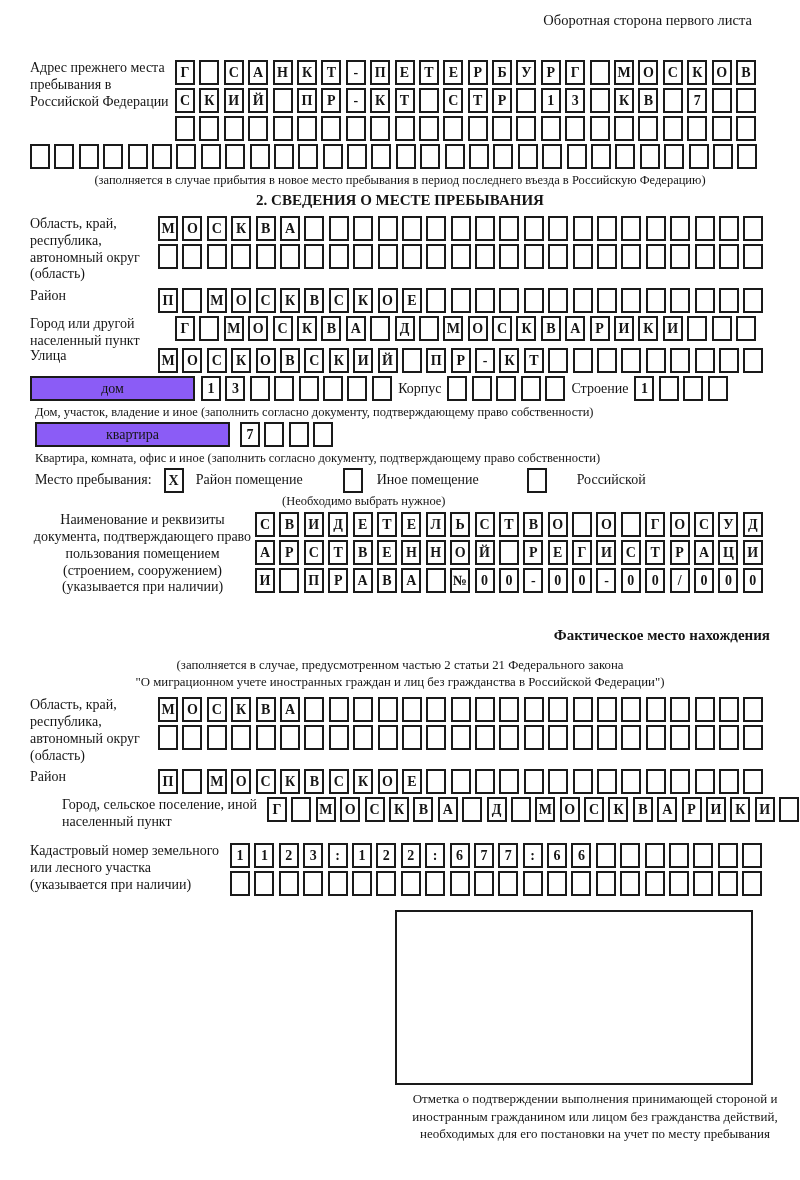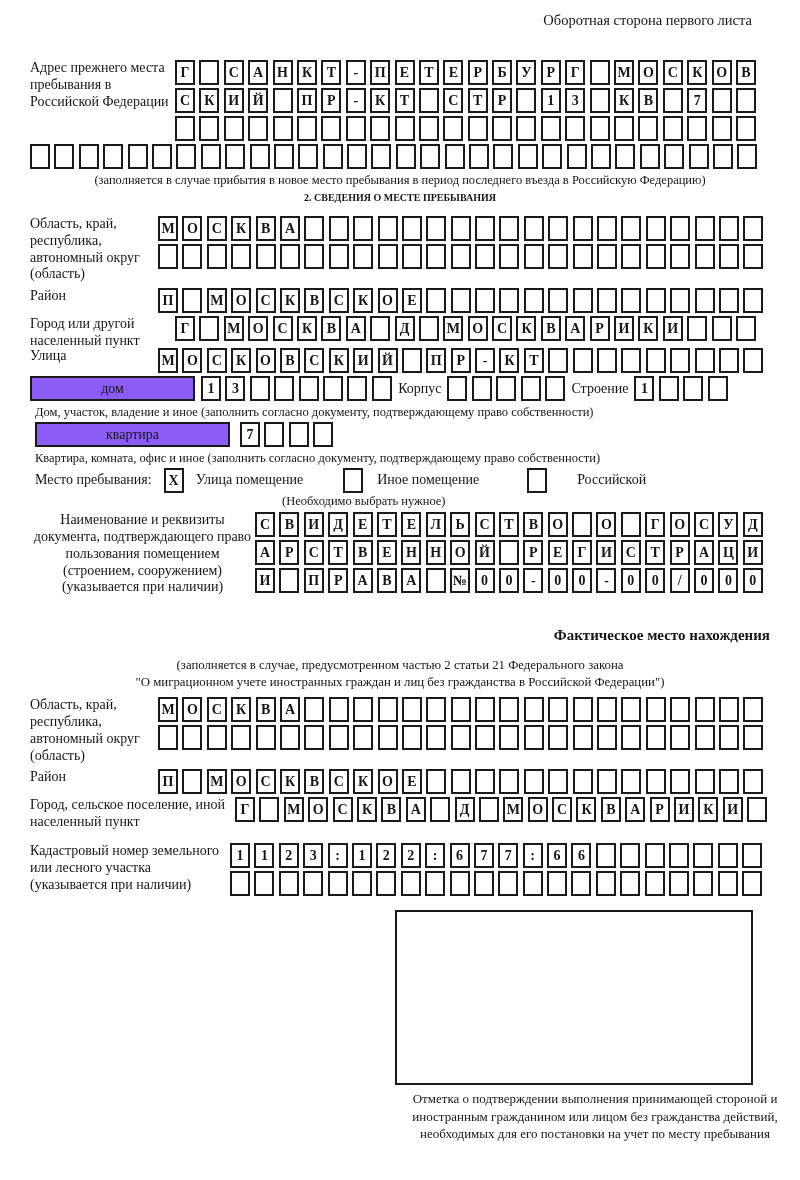--- a/index.html
+++ b/index.html
@@ -4,32 +4,32 @@
 <style>
   html,body{margin:0;padding:0;background:#fff;}
   .page{
     width:800px;height:1180px;box-sizing:border-box;
     padding:12px 30px 0 30px;position:relative;background:#fff;
     font-family:"Liberation Serif","DejaVu Serif",serif;color:#151515;
   }
   .note-right{text-align:right;font-size:14.5px;height:18px;margin-bottom:30px;padding-right:18px;}
   .frow{display:flex;align-items:flex-start;}
   .label{font-size:14px;line-height:16.8px;flex-shrink:0;}
-  .w145{width:145px;} .w128{width:128px;} .w205{width:205px;} .w200{width:200px;} .w225{width:225px;}
+  .w145{width:145px;} .w128{width:128px;} .w205{width:205px;margin-left:32px;} .w200{width:200px;} .w225{width:225px;}
   .rows{flex-grow:0;}
   .crow{height:25px;margin-bottom:3px;white-space:nowrap;}
   .cell{
     display:inline-flex;box-sizing:border-box;width:20px;height:25px;
     border:2px solid #1a1a1a;margin-right:4.4px;
     align-items:center;justify-content:center;
     font-size:14px;font-weight:bold;background:#fff;vertical-align:top;
   }
   .caption-c{font-size:12.5px;line-height:16px;text-align:center;height:18px;}
   .caption-l{font-size:12.5px;line-height:16px;height:18px;padding-left:5px;}
-  .heading{font-size:10px;font-weight:bold;text-align:center;height:20px;margin-top:2px;margin-bottom:4px;}
+  .heading{font-size:15px;font-weight:bold;text-align:center;height:20px;margin-top:2px;margin-bottom:4px;}
   .mb5{margin-bottom:5px;}
   .named-rect{
     box-sizing:border-box;border:2px solid #1a1a1a;height:25px;
     display:inline-flex;align-items:center;justify-content:center;
     font-size:14px;flex-shrink:0;background:#8b5cf6;
   }
   .houserow{display:flex;align-items:flex-start;height:28px;}
   .inline-lbl{font-size:14px;line-height:25px;flex-shrink:0;}
   .stayrow{display:flex;align-items:flex-start;height:26px;font-size:14px;text-align:center;}
   .stayrow .lbl{line-height:24px;}
@@ -94,21 +94,21 @@
 
   <div class="houserow">
     <div class="named-rect" style="width:195px;margin-left:5px;margin-right:10px;">квартира</div>
     <div class="crow"><span class="cell">7</span><span class="cell"></span><span class="cell"></span><span class="cell"></span></div>
   </div>
   <div class="caption-l">Квартира, комната, офис и иное (заполнить согласно документу, подтверждающему право собственности)</div>
 
   <div class="stayrow">
     <span class="lbl" style="margin-right:12px;padding-left:5px;">Место пребывания:</span>
     <span class="cell" style="margin-right:12px;">X</span>
-    <span class="lbl" style="margin-right:40px;">Улица помещение</span>
+    <span class="lbl" style="margin-right:40px;">Район помещение</span>
     <span class="cell" style="margin-right:14px;"></span>
     <span class="lbl" style="margin-right:48px;">Иное помещение</span>
     <span class="cell" style="margin-right:30px;"></span>
     <span class="lbl">Российской</span>
   </div>
   <div class="choose-note">(Необходимо выбрать нужное)</div>
 
   <div class="frow" style="min-height:101px;text-align:center;">
     <div class="label w225">Наименование и реквизиты документа, подтверждающего право пользования помещением (строением, сооружением) (указывается при наличии)</div>
     <div class="rows">

